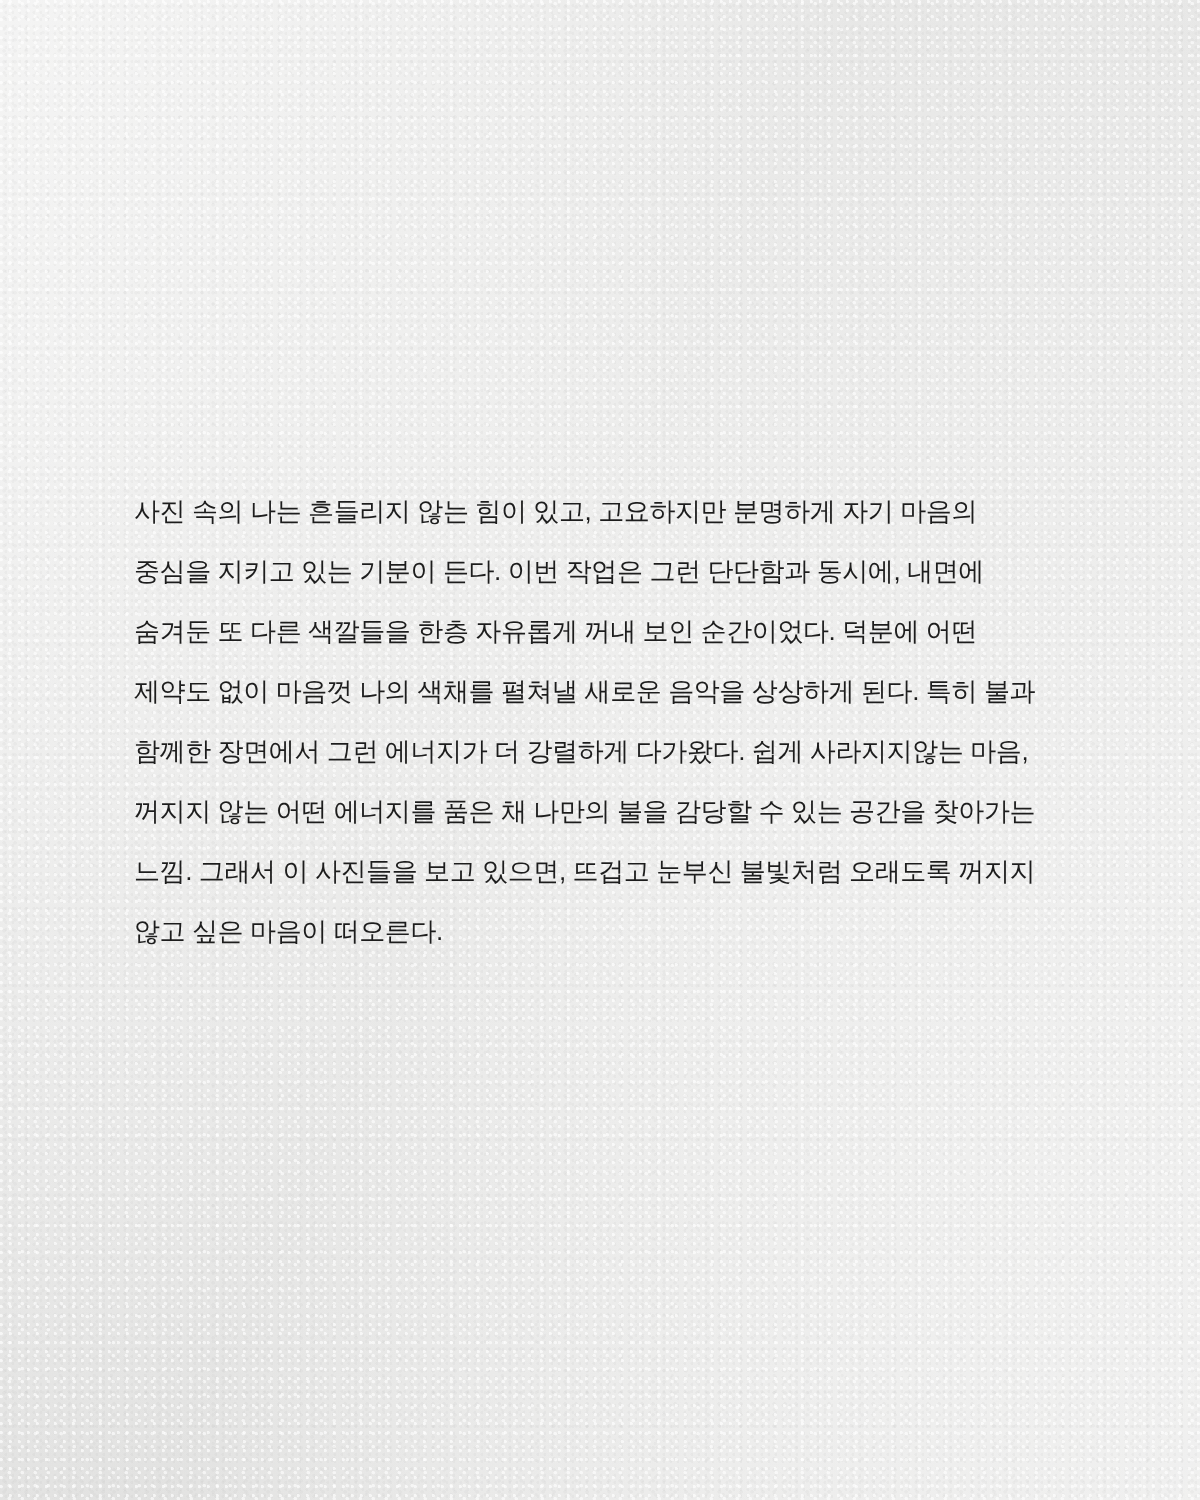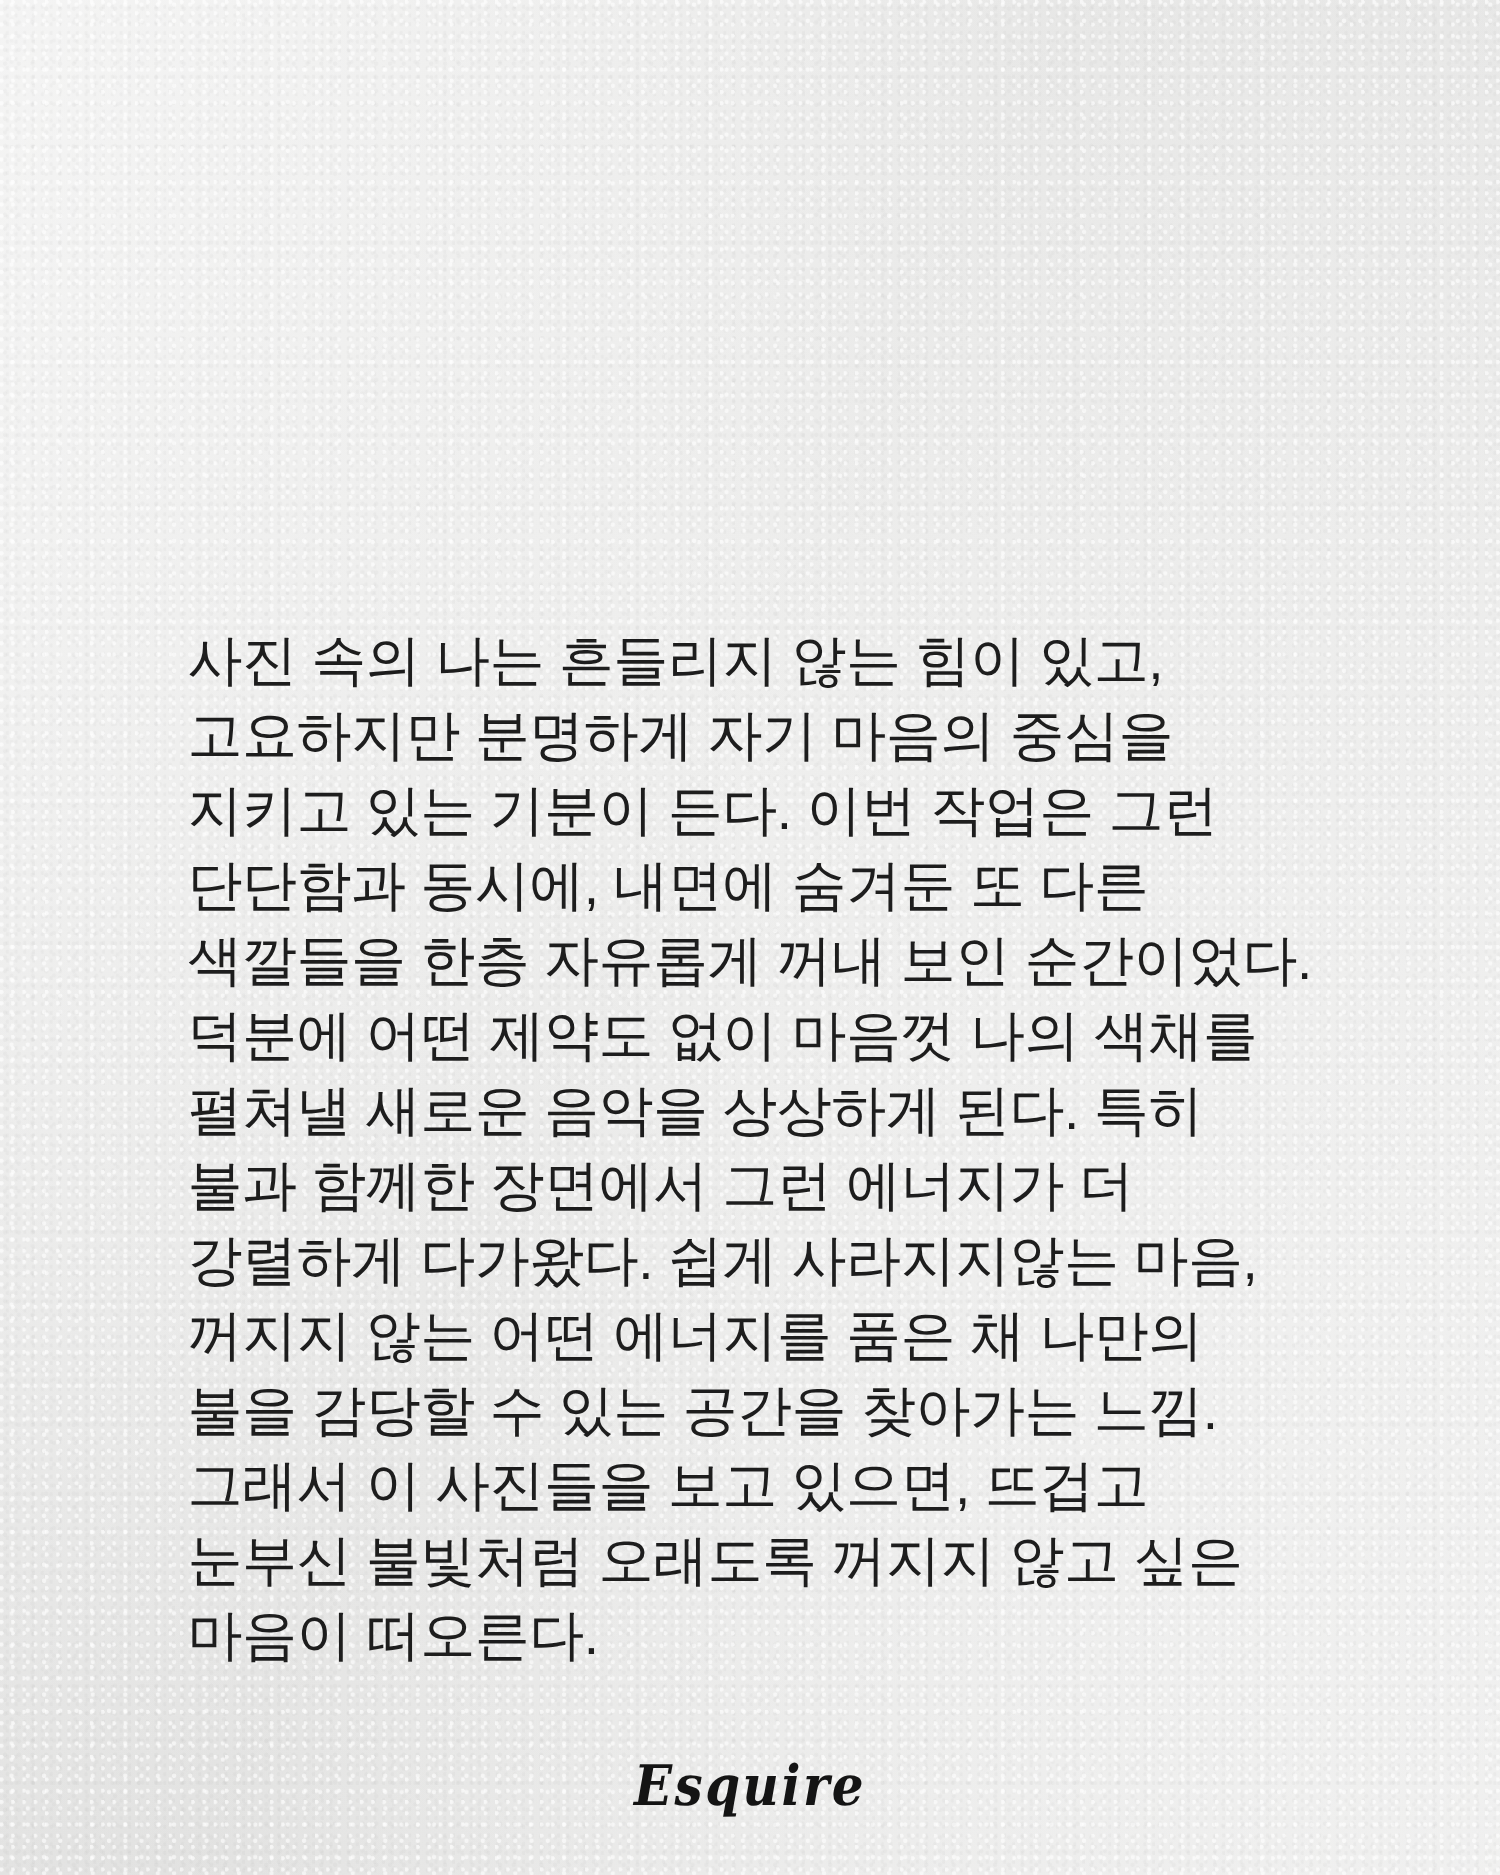--- a/index.html
+++ b/index.html
@@ -33,25 +33,25 @@
   }
 
   .page {
     position: relative;
     width: 100%;
     height: 100%;
   }
 
   .body-copy {
     position: absolute;
-    left: 150px;
+    left: 134px;
     top: 455px;
     width: 905px;
     color: #1d1d1d;
-    font-size: 44px;
+    font-size: 26px;
     line-height: 60px;
     letter-spacing: -0.4px;
     word-break: keep-all;
     white-space: pre-wrap;
     font-weight: 400;
   }
 
   .footer {
     position: absolute;
     left: 0;
@@ -73,16 +73,13 @@
   }
 </style>
 </head>
 <body>
 
 <div class="page">
   <div class="paper-texture"></div>
 
   <p class="body-copy">사진 속의 나는 흔들리지 않는 힘이 있고, 고요하지만 분명하게 자기 마음의 중심을 지키고 있는 기분이 든다. 이번 작업은 그런 단단함과 동시에, 내면에 숨겨둔 또 다른 색깔들을 한층 자유롭게 꺼내 보인 순간이었다. 덕분에 어떤 제약도 없이 마음껏 나의 색채를 펼쳐낼 새로운 음악을 상상하게 된다. 특히 불과 함께한 장면에서 그런 에너지가 더 강렬하게 다가왔다. 쉽게 사라지지않는 마음, 꺼지지 않는 어떤 에너지를 품은 채 나만의 불을 감당할 수 있는 공간을 찾아가는 느낌. 그래서 이 사진들을 보고 있으면, 뜨겁고 눈부신 불빛처럼 오래도록 꺼지지 않고 싶은 마음이 떠오른다.</p>
 
-  <div class="footer">
-    <span class="wordmark">Esquire</span>
-  </div>
 </div>
 
 </body></html>

